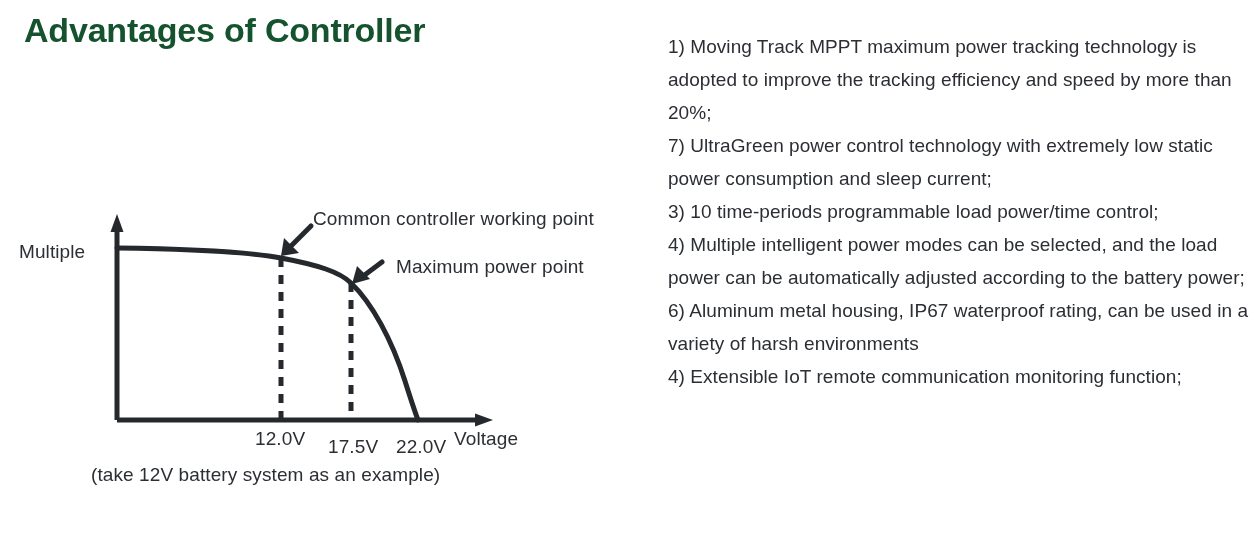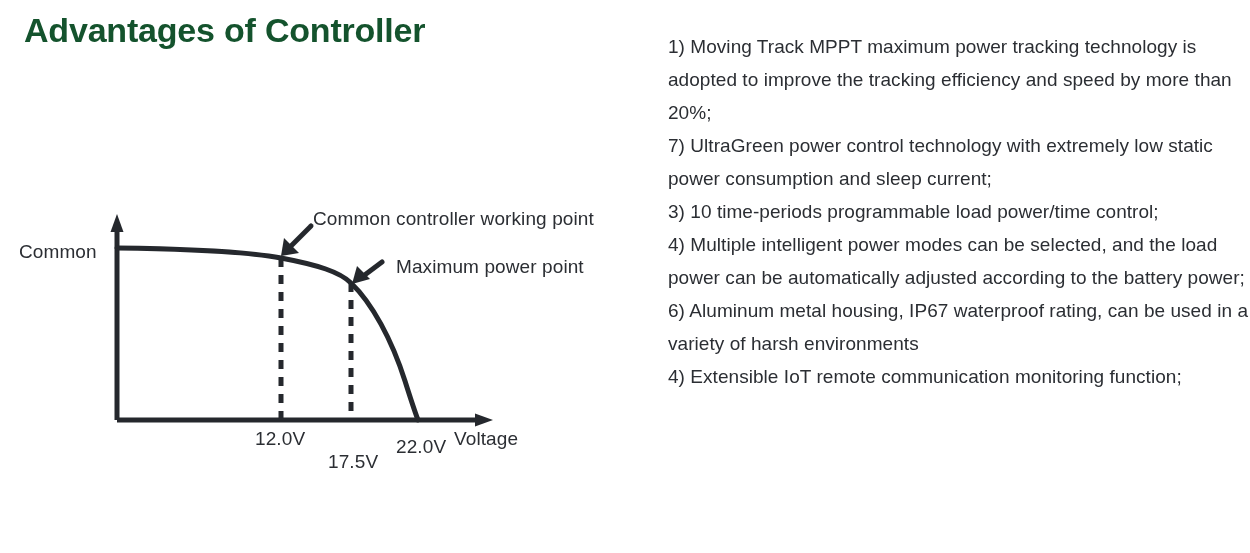--- a/index.html
+++ b/index.html
@@ -52,21 +52,21 @@
     font-weight: 400;
     color: #2b2e33;
     white-space: nowrap;
     letter-spacing: 0.1px;
   }
 
   #axis-label-current { left: 19px;  top: 241px; }
   #axis-label-voltage { left: 454px; top: 428px; }
 
   #tick-label-12  { left: 255px; top: 428px; }
-  #tick-label-175 { left: 328px; top: 451px; }
+  #tick-label-175 { left: 328px; top: 436px; }
   #tick-label-22  { left: 396px; top: 428px; margin-top: 8px; }
 
   #annotation-common-point { left: 313px; top: 208px; }
   #annotation-max-power    { left: 396px; top: 256px; }
 
   #figure-caption {
     position: absolute;
     left: 91px;
     top: 464px;
     font-size: 19px;
@@ -125,34 +125,35 @@
       <line x1="311" y1="226" x2="290" y2="247" stroke="#25282d" stroke-width="5" stroke-linecap="round"></line>
       <polygon points="281,256 284,238 299,253" fill="#25282d"></polygon>
     </g>
 
     <g>
       <line x1="382" y1="262" x2="362" y2="277" stroke="#25282d" stroke-width="5" stroke-linecap="round"></line>
       <polygon points="352,284 357,266 370,279" fill="#25282d"></polygon>
     </g>
   </svg>
 
-  <div class="chart-text" id="axis-label-current">Common</div>
+  <div class="chart-text" id="axis-label-current">Multiple</div>
 
   <div class="chart-text" id="axis-label-voltage">Voltage</div>
 
   <div class="chart-text" id="tick-label-12">12.0V</div>
 
   <div class="chart-text" id="tick-label-175">17.5V</div>
 
   <div class="chart-text" id="tick-label-22">22.0V</div>
 
   <div class="chart-text" id="annotation-max-power">Maximum power point</div>
 
   <div class="chart-text" id="annotation-common-point">Common controller working point</div>
 
+  <div id="figure-caption">(take 12V battery system as an example)</div>
 </div>
 
 <div id="advantages-list">
   <p class="advantage-item">1) Moving Track MPPT maximum power tracking technology is adopted to improve the tracking efficiency and speed by more than 20%;</p>
   <p class="advantage-item">7) UltraGreen power control technology with extremely low static power consumption and sleep current;</p>
   <p class="advantage-item">3) 10 time-periods programmable load power/time control;</p>
   <p class="advantage-item">4) Multiple intelligent power modes can be selected, and the load power can be automatically adjusted according to the battery power;</p>
   <p class="advantage-item">6) Aluminum metal housing, IP67 waterproof rating, can be used in a variety of harsh environments</p>
   <p class="advantage-item">4) Extensible IoT remote communication monitoring function;</p>
 </div>

